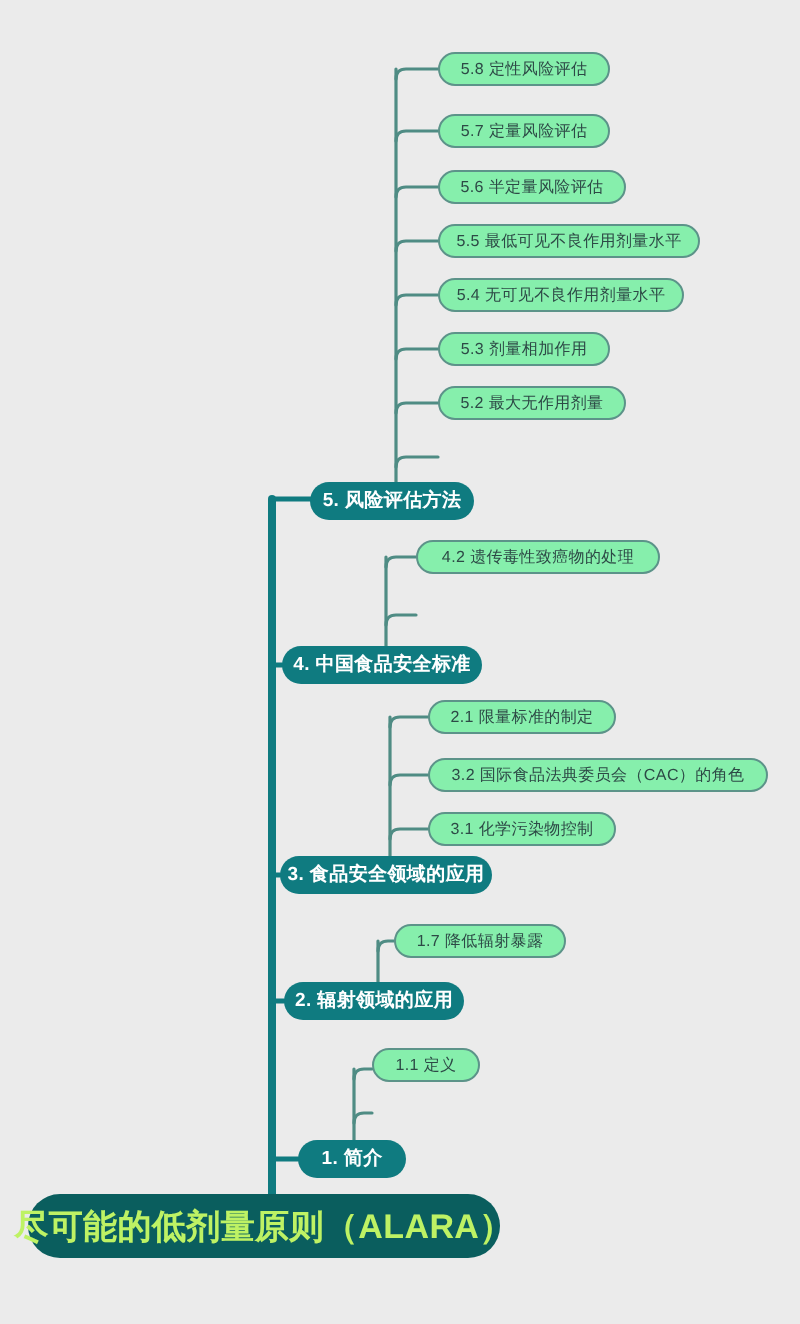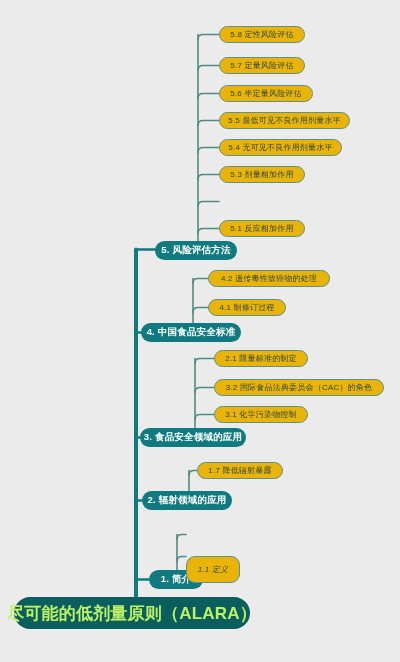--- a/index.html
+++ b/index.html
@@ -49,21 +49,21 @@
   .node-l1 {
     background: #0f7b80;
     color: #ffffff;
     font-size: 9.5px;
     font-weight: bold;
     height: 19px;
     padding: 0 12px;
     border-radius: 10px;
   }
   .node-leaf {
-    background: #eab308;
+    background: #86efac;
     color: #2d4a46;
     font-size: 8px;
     height: 17px;
     padding: 0 9px;
     border: 1px solid #5c9389;
     border-radius: 9px;
   }
 </style>
 </head>
 <body>
@@ -92,32 +92,31 @@
       <path d="M198 39.5 Q198 34.5 203 34.5 L219 34.5" fill="none" stroke="#4f8c84" stroke-width="1.6" stroke-linecap="round" stroke-linejoin="round"></path>
       <path d="M198 70.5 Q198 65.5 203 65.5 L219 65.5" fill="none" stroke="#4f8c84" stroke-width="1.6" stroke-linecap="round" stroke-linejoin="round"></path>
       <path d="M198 98.5 Q198 93.5 203 93.5 L219 93.5" fill="none" stroke="#4f8c84" stroke-width="1.6" stroke-linecap="round" stroke-linejoin="round"></path>
       <path d="M198 125.5 Q198 120.5 203 120.5 L219 120.5" fill="none" stroke="#4f8c84" stroke-width="1.6" stroke-linecap="round" stroke-linejoin="round"></path>
       <path d="M198 152.5 Q198 147.5 203 147.5 L219 147.5" fill="none" stroke="#4f8c84" stroke-width="1.6" stroke-linecap="round" stroke-linejoin="round"></path>
       <path d="M198 179.5 Q198 174.5 203 174.5 L219 174.5" fill="none" stroke="#4f8c84" stroke-width="1.6" stroke-linecap="round" stroke-linejoin="round"></path>
       <path d="M198 206.5 Q198 201.5 203 201.5 L219 201.5" fill="none" stroke="#4f8c84" stroke-width="1.6" stroke-linecap="round" stroke-linejoin="round"></path>
       <path d="M198 233.5 Q198 228.5 203 228.5 L219 228.5" fill="none" stroke="#4f8c84" stroke-width="1.6" stroke-linecap="round" stroke-linejoin="round"></path>
     </svg>
 <div class="node node-l1" style="left: 149px; top: 570px; width: 54px; height: 19px;">1. 简介</div>
-    <div class="node node-leaf" style="left: 186px; top: 556px; width: 54px; height: 27px; font-style: italic;">1.1 定义</div>
+    <div class="node node-leaf" style="left: 186px; top: 524px; width: 54px; height: 17px;">1.1 定义</div>
     <div class="node node-l1" style="left: 142px; top: 491px; width: 90px; height: 19px;">2. 辐射领域的应用</div>
     <div class="node node-leaf" style="left: 197px; top: 462px; width: 86px; height: 17px;">1.7 降低辐射暴露</div>
     <div class="node node-l1" style="left: 140px; top: 428px; width: 106px; height: 19px;">3. 食品安全领域的应用</div>
     <div class="node node-leaf" style="left: 214px; top: 350px; width: 94px; height: 17px;">2.1 限量标准的制定</div>
     <div class="node node-leaf" style="left: 214px; top: 379px; width: 170px; height: 17px;">3.2 国际食品法典委员会（CAC）的角色</div>
     <div class="node node-leaf" style="left: 214px; top: 406px; width: 94px; height: 17px;">3.1 化学污染物控制</div>
     <div class="node node-l1" style="left: 141px; top: 323px; width: 100px; height: 19px;">4. 中国食品安全标准</div>
     <div class="node node-leaf" style="left: 208px; top: 270px; width: 122px; height: 17px;">4.2 遗传毒性致癌物的处理</div>
-    <div class="node node-leaf" style="left: 208px; top: 299px; width: 78px; height: 17px;">4.1 制修订过程</div>
     <div class="node node-l1" style="left: 155px; top: 241px; width: 82px; height: 19px;">5. 风险评估方法</div>
     <div class="node node-leaf" style="left: 219px; top: 26px; width: 86px; height: 17px;">5.8 定性风险评估</div>
     <div class="node node-leaf" style="left: 219px; top: 57px; width: 86px; height: 17px;">5.7 定量风险评估</div>
     <div class="node node-leaf" style="left: 219px; top: 85px; width: 94px; height: 17px;">5.6 半定量风险评估</div>
     <div class="node node-leaf" style="left: 219px; top: 112px; width: 131px; height: 17px;">5.5 最低可见不良作用剂量水平</div>
     <div class="node node-leaf" style="left: 219px; top: 139px; width: 123px; height: 17px;">5.4 无可见不良作用剂量水平</div>
     <div class="node node-leaf" style="left: 219px; top: 166px; width: 86px; height: 17px;">5.3 剂量相加作用</div>
-    <div class="node node-leaf" style="left: 219px; top: 220px; width: 86px; height: 17px;">5.1 反应相加作用</div>
+    <div class="node node-leaf" style="left: 219px; top: 193px; width: 94px; height: 17px;">5.2 最大无作用剂量</div>
     <div class="node node-root" style="left: 14px; top: 597px; width: 236px; height: 32px;">尽可能的低剂量原则（ALARA）</div>
   </div>
 
 </body></html>

